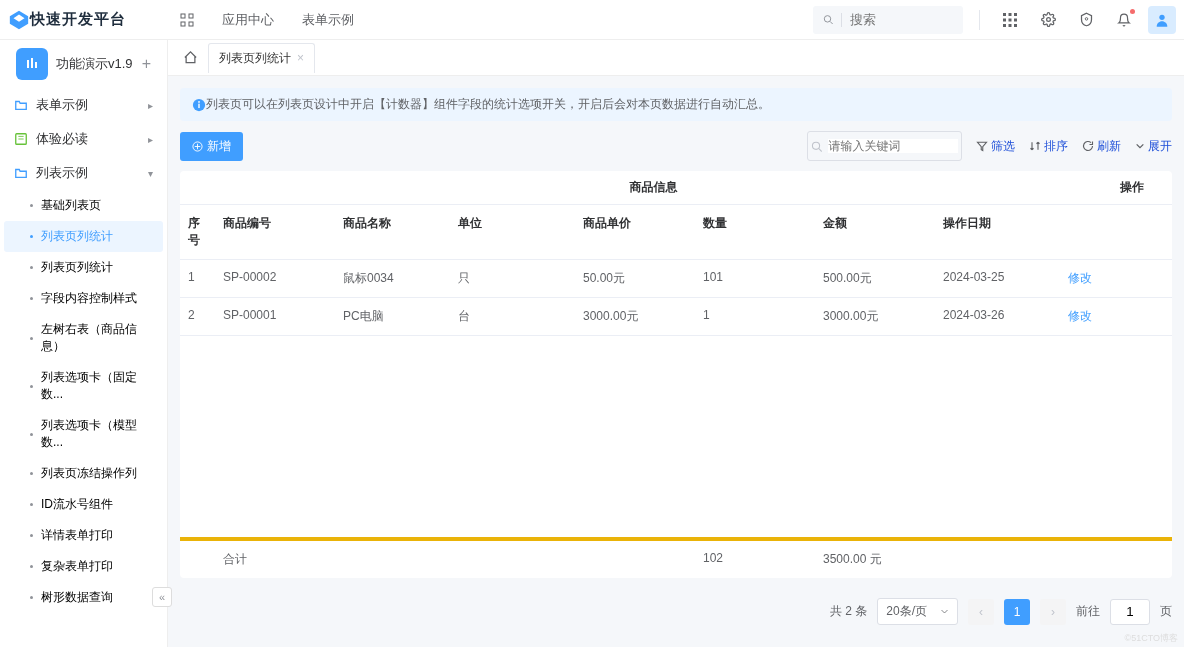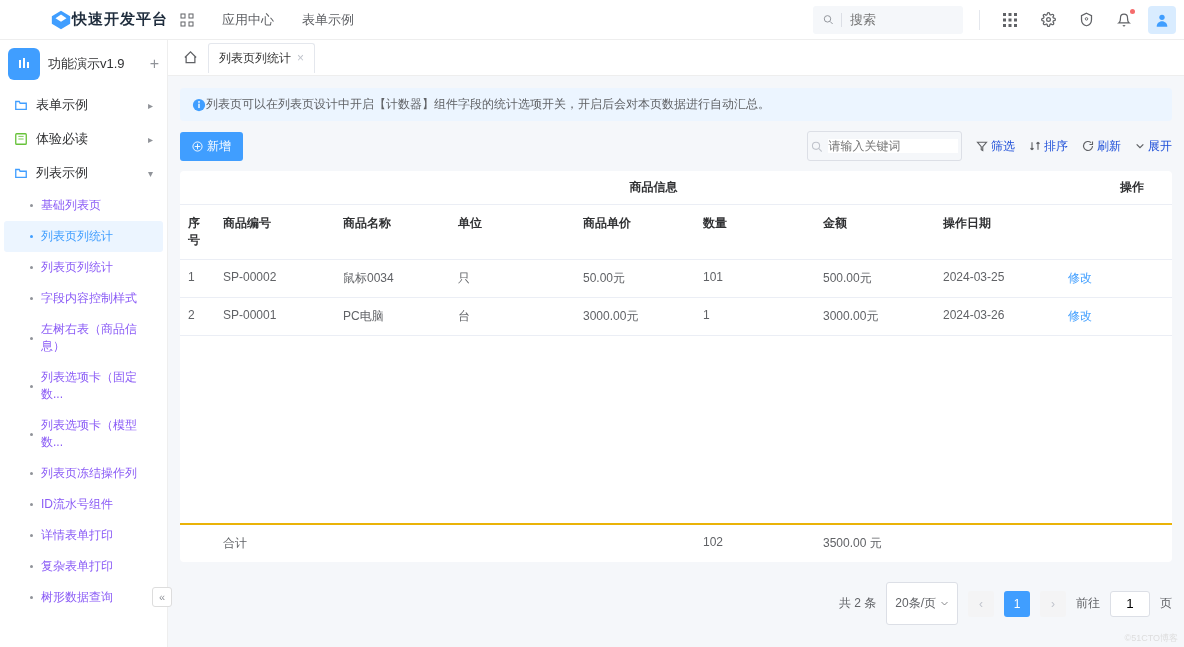--- a/index.html
+++ b/index.html
@@ -1,45 +1,45 @@
 <!DOCTYPE html>
 <html><head>
 <meta charset="utf-8">
 <style>
 * { box-sizing: border-box; margin: 0; padding: 0; }
 body { font-family: -apple-system, BlinkMacSystemFont, "Segoe UI", "PingFang SC", "Microsoft YaHei", sans-serif; font-size: 13px; color: #333; background: #f5f7fa; }
 .app { display: flex; flex-direction: column; height: 647px; width: 1184px; overflow: hidden; }
 
 
 .header { height: 40px; background: #fff; display: flex; align-items: center; padding: 0 8px; border-bottom: 1px solid #eee; }
-.logo { display: flex; align-items: center; width: 160px; justify-content: flex-end; }
+.logo { display: flex; align-items: center; width: 160px; }
 .logo-icon { width: 22px; height: 22px; }
 .logo-text { font-weight: 700; font-size: 15px; color: #1f2d3d; letter-spacing: 1px; }
 .header-nav { display: flex; align-items: center; gap: 28px; margin-left: 12px; }
 .nav-item { color: #606266; cursor: pointer; font-size: 13px; display: flex; align-items: center; gap: 4px; }
 .header-right { margin-left: auto; display: flex; align-items: center; gap: 10px; }
 .search-box { display: flex; align-items: center; background: #f5f7fa; border-radius: 3px; padding: 0 10px; height: 28px; width: 150px; color: #909399; }
 .search-box input { border: none; background: transparent; outline: none; font-size: 13px; width: 100%; color: #606266; }
 .divider { width: 1px; height: 20px; background: #e4e7ed; margin: 0 6px; }
 .icon-btn { width: 28px; height: 28px; display: flex; align-items: center; justify-content: center; cursor: pointer; color: #606266; border-radius: 3px; }
 .avatar { width: 28px; height: 28px; background: #d9ecff; border-radius: 4px; display: flex; align-items: center; justify-content: center; color: #409eff; }
 
 
 .body { flex: 1; display: flex; overflow: hidden; }
 
 
 .sidebar { width: 168px; background: #fff; display: flex; flex-direction: column; border-right: 1px solid #eee; overflow-y: auto; }
-.sidebar-header { display: flex; align-items: center; padding: 8px 8px; gap: 8px; }
+.sidebar-header { display: flex; align-items: center; padding: 8px 16px; gap: 8px; }
 .sb-icon-box { width: 32px; height: 32px; background: #409eff; border-radius: 6px; display: flex; align-items: center; justify-content: center; color: #fff; }
 .sb-title { font-size: 13px; color: #303133; flex: 1; }
 .plus-icon { color: #909399; cursor: pointer; font-size: 16px; }
 .menu-group { padding: 0; }
 .menu-item { display: flex; align-items: center; padding: 8px 14px; color: #303133; cursor: pointer; gap: 8px; font-size: 13px; }
 .menu-item .chev { margin-left: auto; color: #909399; font-size: 10px; }
-.sub-item { display: flex; align-items: center; padding: 7px 14px 7px 30px; color: #8b5cf6; cursor: pointer; font-size: 12px; gap: 8px; }
+.sub-item { display: flex; align-items: center; padding: 7px 14px 7px 30px; color: #000000; cursor: pointer; font-size: 12px; gap: 8px; }
 .sub-item.active { background: #ecf5ff; color: #409eff; border-radius: 3px; margin: 0 4px; padding-left: 26px; }
 .dot { width: 3px; height: 3px; background: #909399; border-radius: 50%; flex-shrink: 0; }
 .sub-item.active .dot { background: #409eff; }
 .collapse-btn { position: absolute; left: 152px; bottom: 40px; width: 20px; height: 20px; border: 1px solid #ddd; background: #fff; border-radius: 3px; display: flex; align-items: center; justify-content: center; cursor: pointer; color: #909399; font-size: 11px; }
 
 
 .main { flex: 1; display: flex; flex-direction: column; overflow: hidden; }
 .tabs-bar { height: 36px; background: #fff; display: flex; align-items: center; padding: 0 8px; border-bottom: 1px solid #eee; gap: 4px; }
 .tab-home { width: 28px; height: 28px; display: flex; align-items: center; justify-content: center; cursor: pointer; color: #606266; }
 .tab { padding: 6px 10px; background: #fff; border: 1px solid #e4e7ed; border-bottom: none; border-radius: 3px 3px 0 0; display: flex; align-items: center; gap: 6px; font-size: 12px; cursor: pointer; }
@@ -67,26 +67,26 @@
 .c-idx { width: 35px; }
 .c-code { width: 120px; }
 .c-name { width: 115px; }
 .c-unit { width: 125px; }
 .c-price { width: 120px; }
 .c-qty { width: 120px; }
 .c-amt { width: 120px; }
 .c-date { width: 125px; }
 .c-op { width: 80px; }
 .link { color: #409eff; cursor: pointer; }
-.tfoot { border-top: 2px solid #eab308; margin-top: auto; }
+.tfoot { border-top: 4px solid #eab308; margin-top: auto; }
 .tfoot .cell { color: #606266; }
 
 
 .pagination { display: flex; align-items: center; justify-content: flex-end; gap: 10px; padding: 10px 0; font-size: 12px; color: #606266; }
-.page-select { border: 1px solid #dcdfe6; border-radius: 3px; padding: 12px 8px; background: #fff; cursor: pointer; display: flex; align-items: center; gap: 4px; }
+.page-select { border: 1px solid #dcdfe6; border-radius: 3px; padding: 4px 8px; background: #fff; cursor: pointer; display: flex; align-items: center; gap: 13px; }
 .page-btn { width: 26px; height: 26px; display: flex; align-items: center; justify-content: center; border-radius: 3px; background: #f4f4f5; cursor: pointer; color: #606266; }
 .page-btn.active { background: #409eff; color: #fff; }
 .page-btn.disabled { color: #c0c4cc; cursor: not-allowed; }
 .page-input { width: 40px; height: 26px; border: 1px solid #dcdfe6; border-radius: 3px; text-align: center; outline: none; }
 
 .watermark { position: absolute; right: 6px; bottom: 2px; font-size: 9px; color: #ddd; }
 svg { display: block; }
 </style>
 </head>
 <body>

